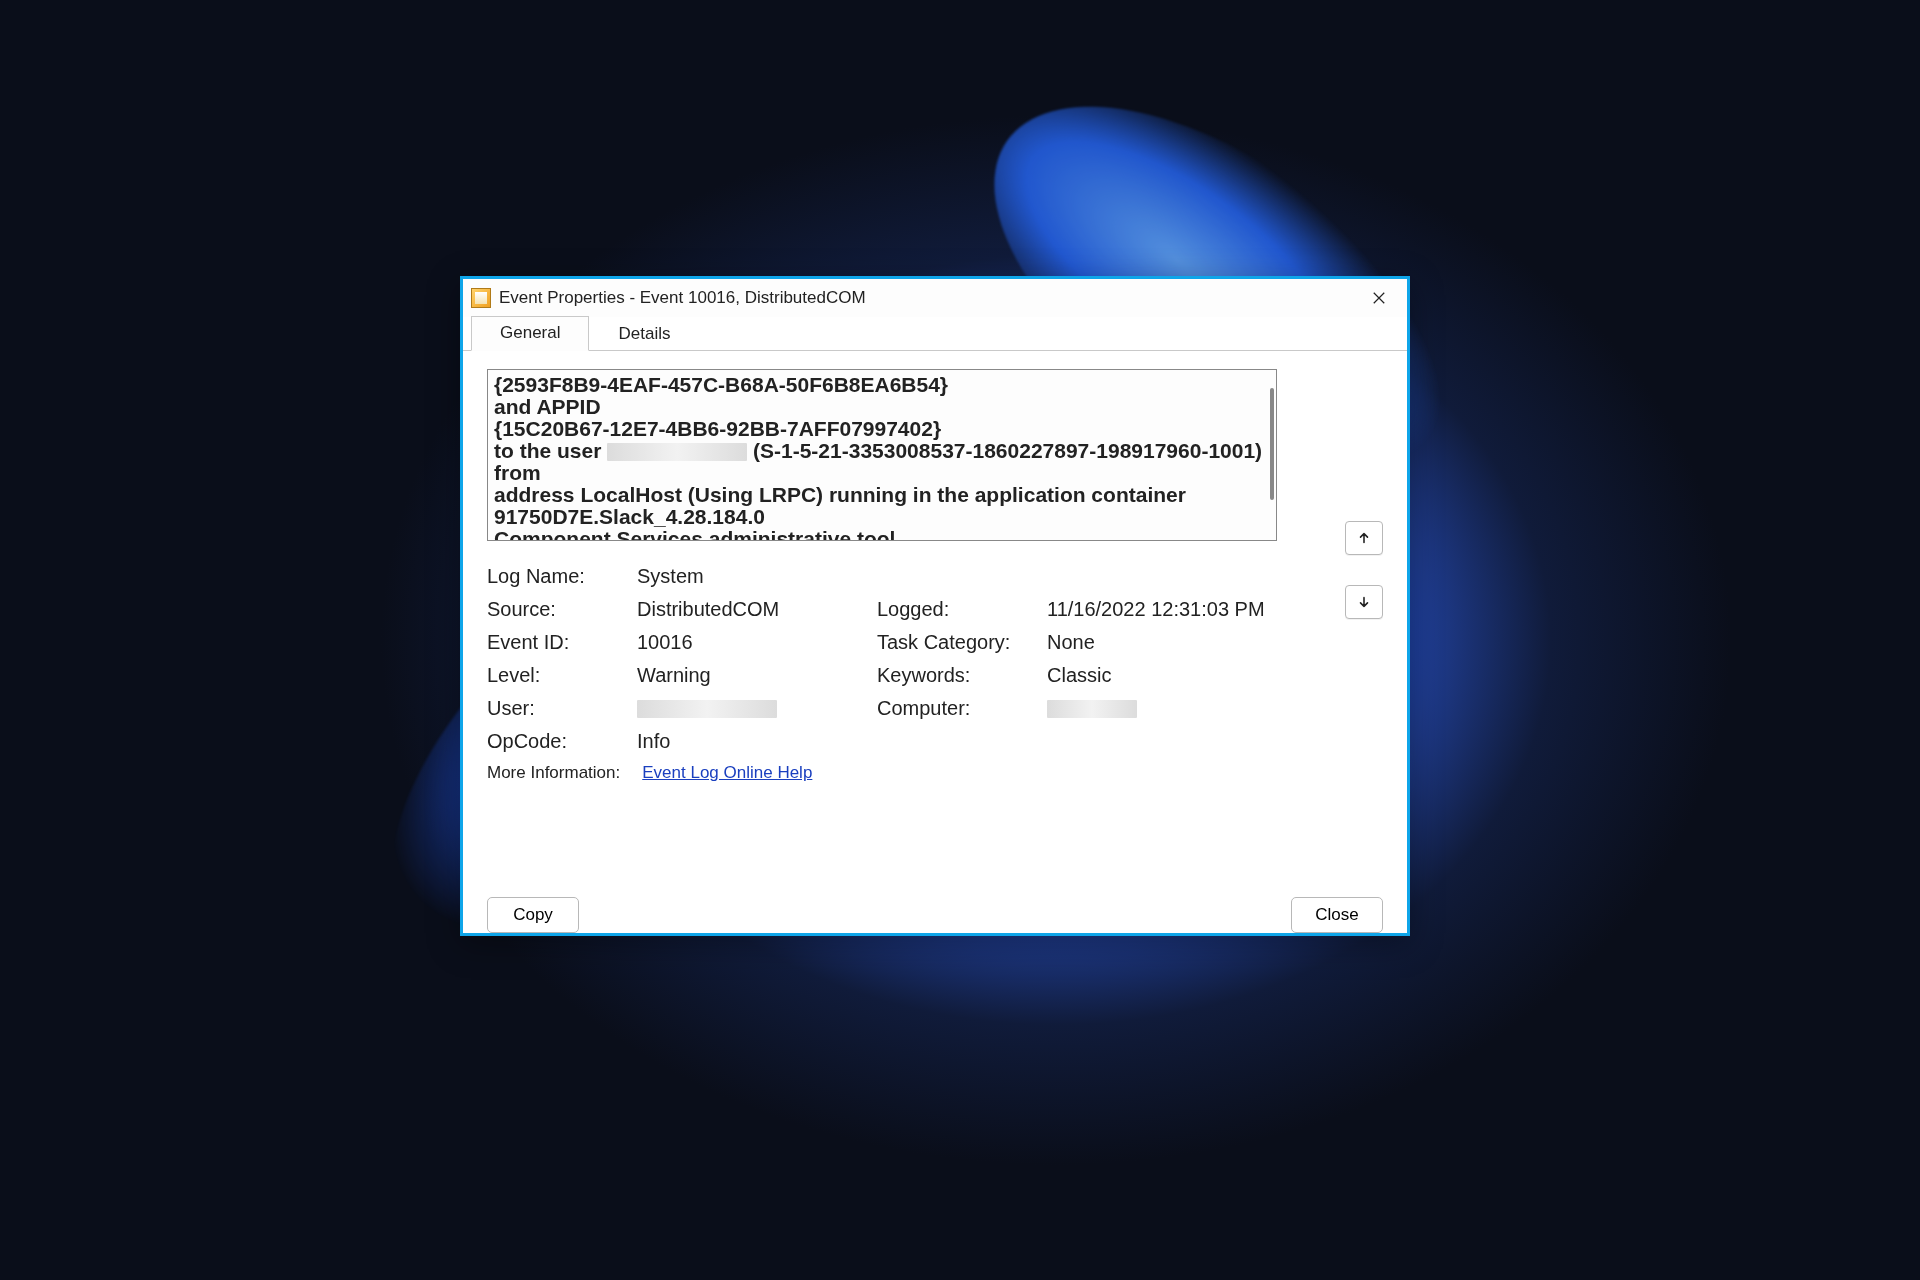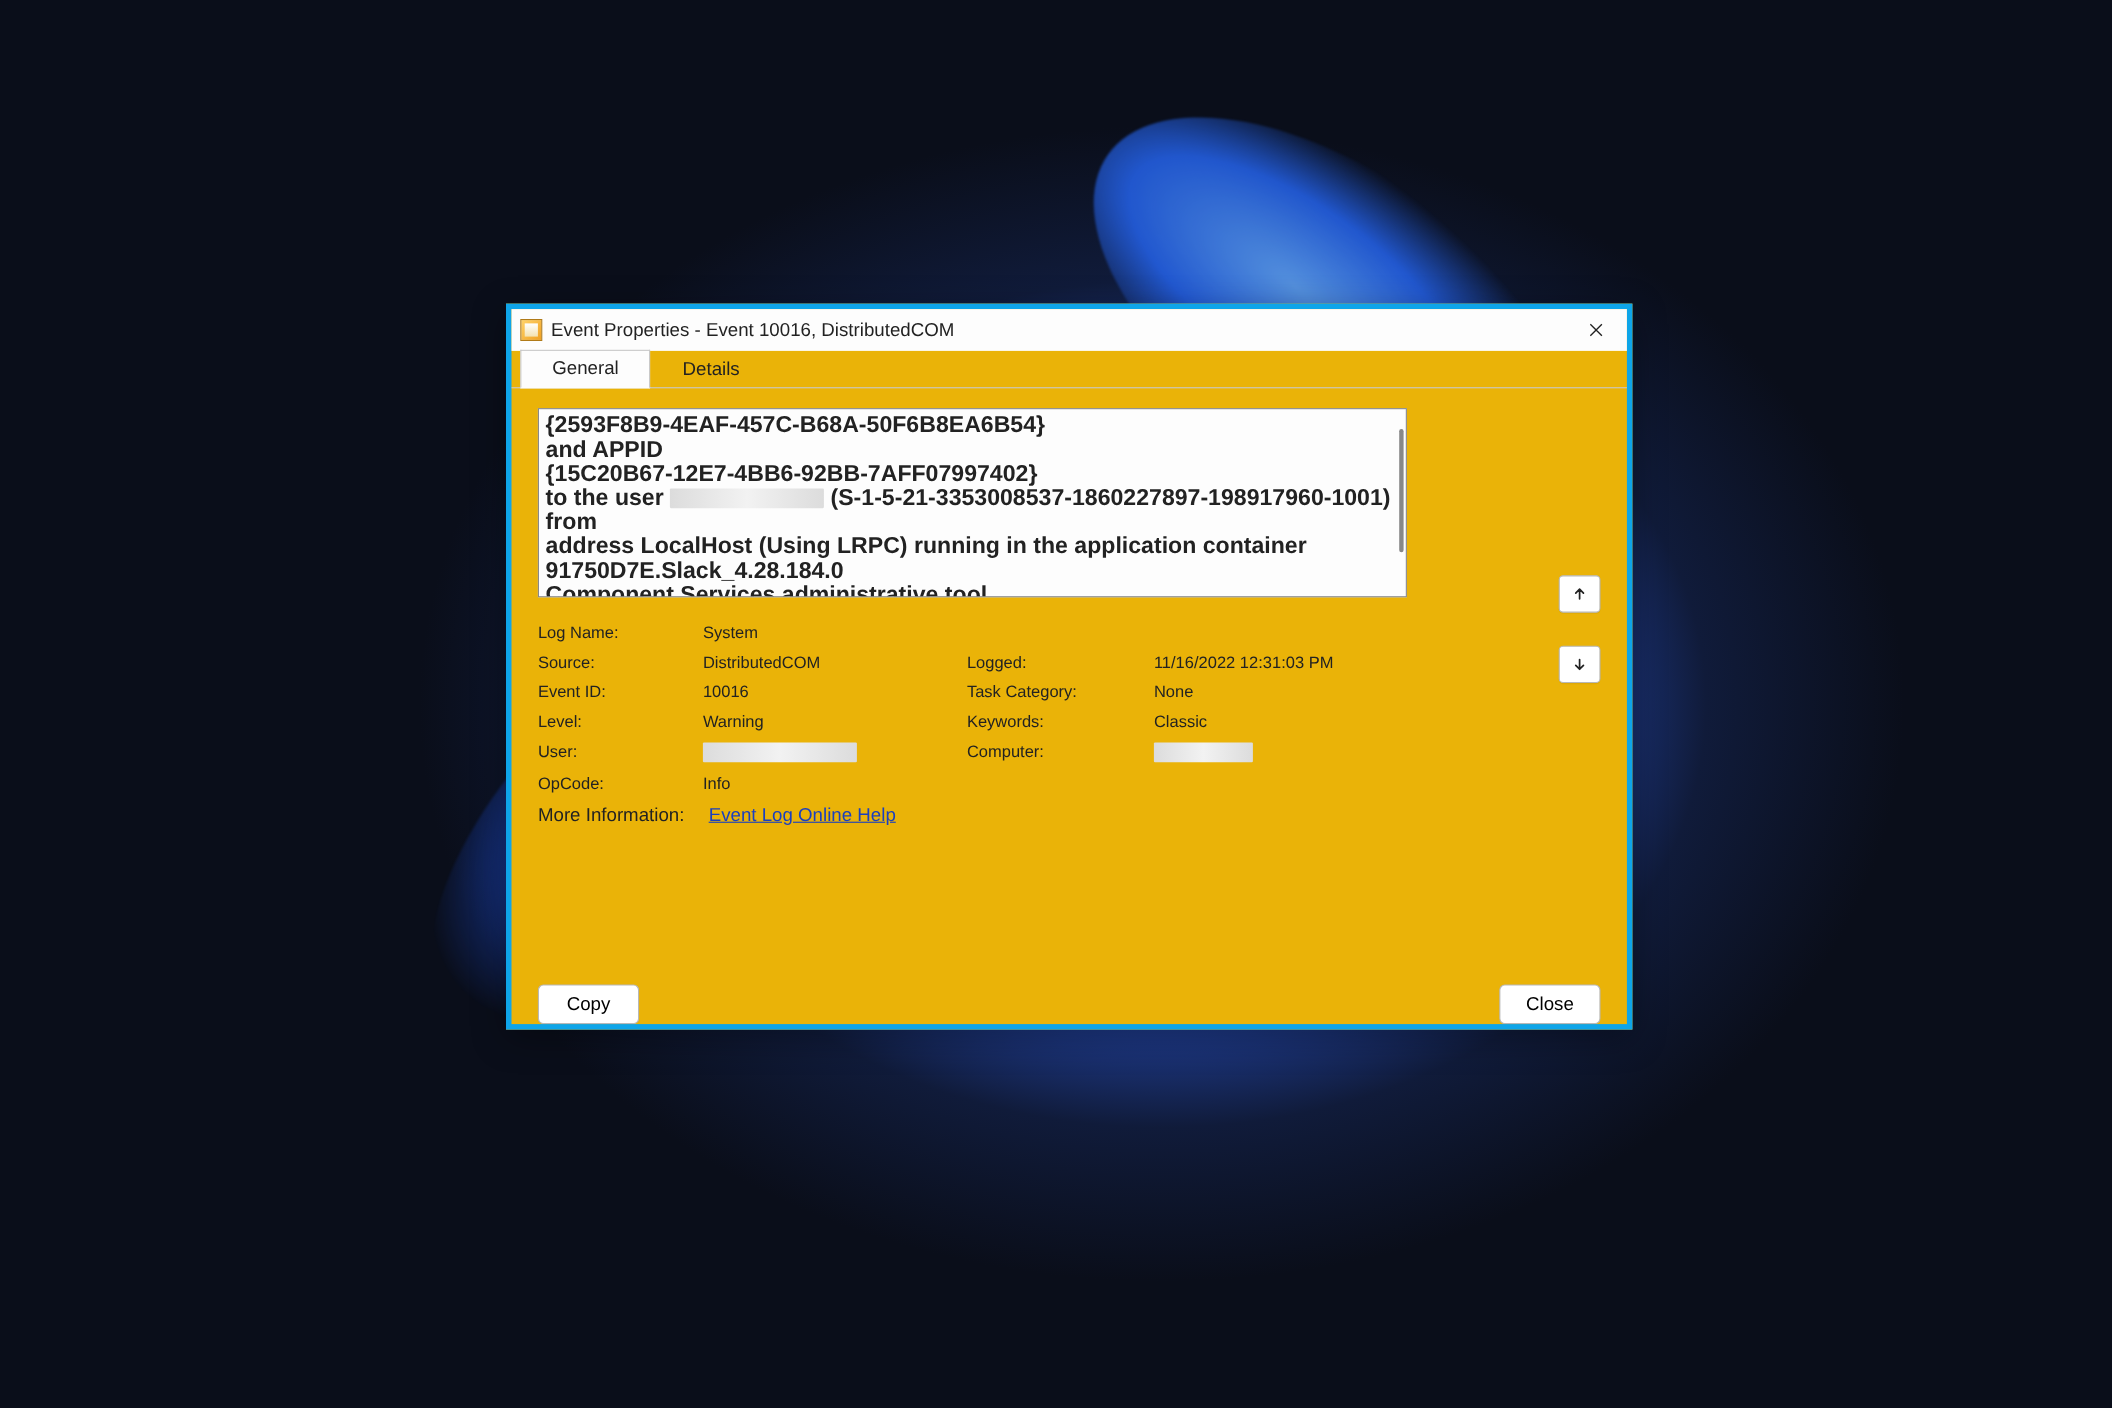--- a/index.html
+++ b/index.html
@@ -36,24 +36,24 @@
     background: radial-gradient(ellipse at 60% 40%, #3b82f6 0%, #1d4ed8 35%, transparent 65%);
     transform: rotate(-40deg); opacity:.9; }
   .swirl.s5 { width: 520px; height: 260px; left: 960px; top: 160px;
     background: radial-gradient(ellipse at 40% 50%, #60a5fa 0%, #2563eb 40%, transparent 70%);
     transform: rotate(35deg); opacity:.85; }
 
   .dialog {
     position: absolute;
     left: 460px;
     top: 276px;
-    width: 1024px;
+    width: 950px;
     height: 660px;
-    background: #eab308;
-    border: 5px solid #0ea5e9;
+    background: #ffffff;
+    border: 3px solid #0ea5e9;
     box-shadow: 0 8px 30px rgba(0,0,0,0.35);
     font-size: 17px;
     color: #222;
   }
   .titlebar {
     height: 38px;
     display: flex;
     align-items: center;
     padding: 0 6px 0 8px;
     background: #fdfdfd;
@@ -114,21 +114,21 @@
     background:linear-gradient(90deg,#dcdcdc,#f2f2f2 50%,#dcdcdc);
     border-radius:1px; vertical-align:-3px;
   }
   .redact.small{width:90px;}
 
   .fields {
     margin-top:24px;
     display:grid;
     grid-template-columns: 150px 240px 170px 240px;
     row-gap:10px;
-    font-size:15px;
+    font-size:20px;
   }
   .fields .lbl { color:#222; }
   .fields .val { color:#222; }
   .fields .full { grid-column: 1 / span 4; }
   .more-row { margin-top:10px; display:flex; gap:22px; }
   .link { color:#1a3fbf; text-decoration:underline; cursor:pointer; }
 
   .nav-buttons {
     position:absolute; right:24px; top:170px;
     display:flex; flex-direction:column; gap:30px;

